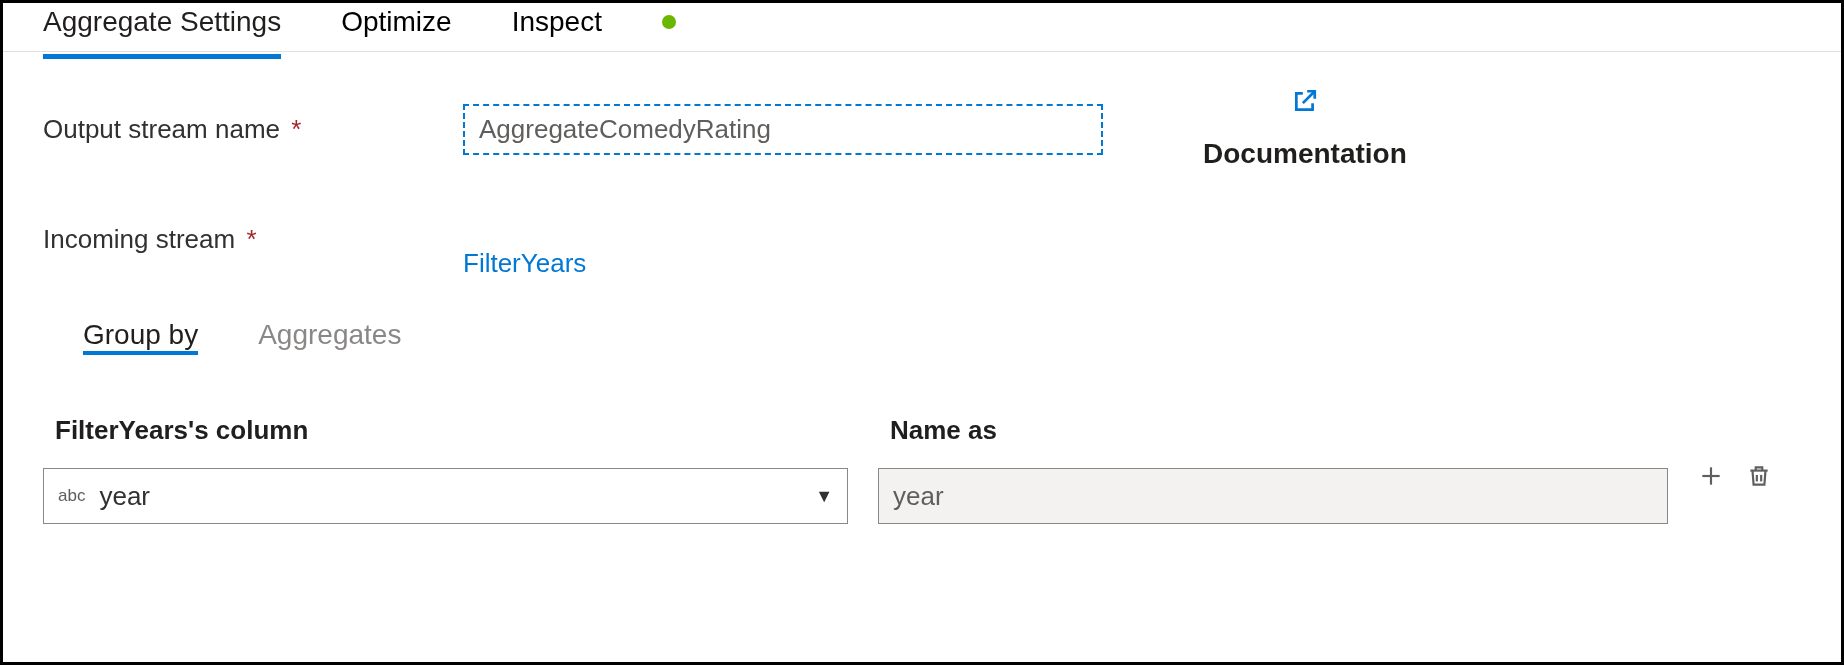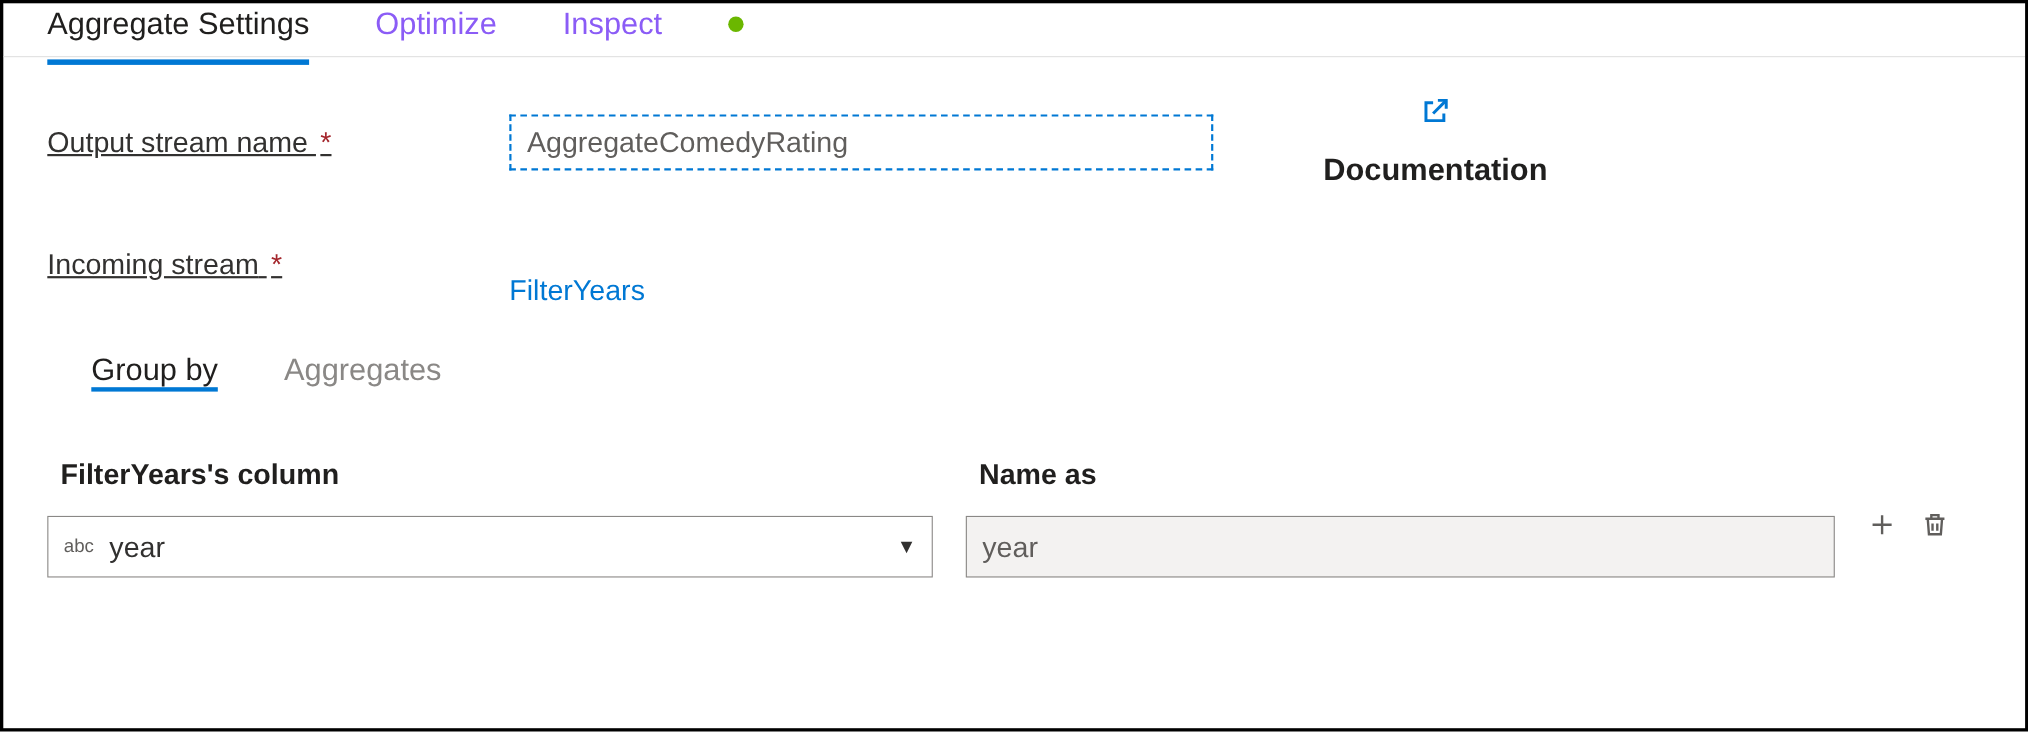--- a/index.html
+++ b/index.html
@@ -20,21 +20,21 @@
     .tabs {
       display: flex;
       align-items: center;
       gap: 60px;
       padding: 10px 40px 0 40px;
       border-bottom: 1px solid #e0e0e0;
       height: 49px;
     }
     .tab {
       font-size: 28px;
-      color: #8b5cf6;
+      color: #000000;
       cursor: pointer;
       padding-bottom: 16px;
       border-bottom: 5px solid transparent;
       display: flex;
       align-items: center;
       gap: 10px;
     }
     .tab.active {
       color: #201f1e;
       font-weight: 400;
@@ -53,21 +53,20 @@
     .field-row {
       display: flex;
       align-items: center;
       margin-bottom: 30px;
     }
     .field-label {
       font-size: 26px;
       color: #323130;
       width: 420px;
       flex-shrink: 0;
-      text-decoration: underline;
     }
     .required {
       color: #a4262c;
       margin-left: 4px;
     }
     .text-input {
       font-size: 26px;
       font-family: inherit;
       color: #605e5c;
       border: 2px dashed #0078d4;

